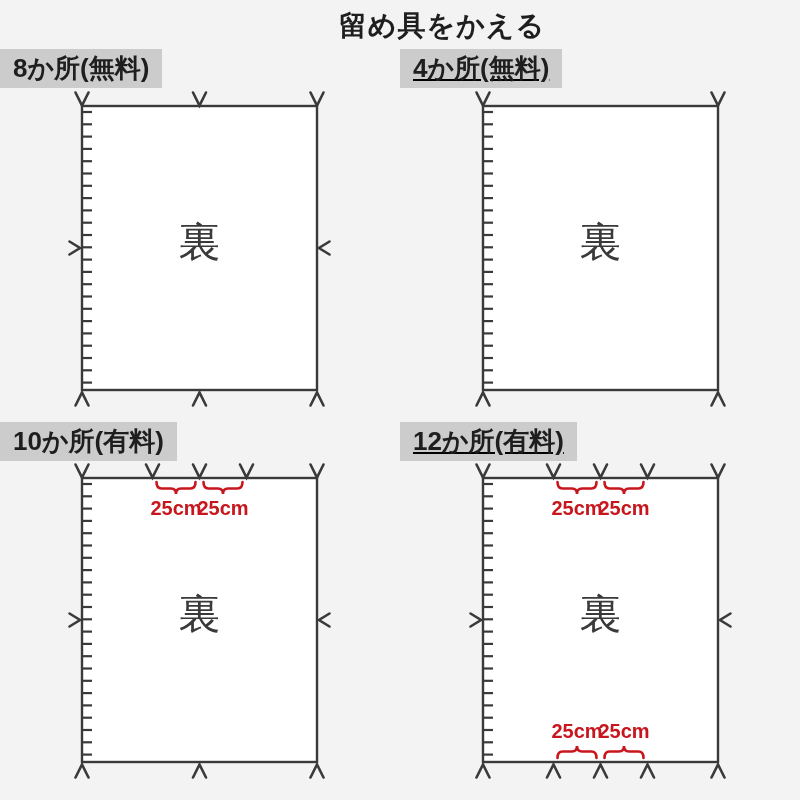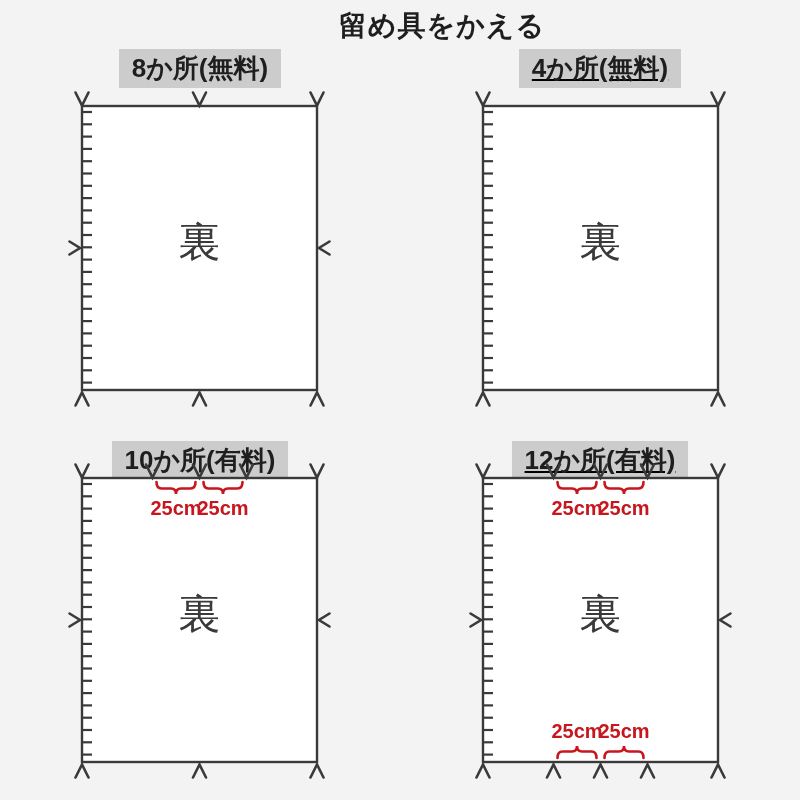--- a/index.html
+++ b/index.html
@@ -9,23 +9,23 @@
   html,body{margin:0;padding:0;}
   body{
     width:800px;height:800px;position:relative;overflow:hidden;
     background:var(--bg);
     font-family:"Liberation Sans","DejaVu Sans",sans-serif;
   }
   .page-title{
     position:absolute;top:7px;left:0;width:800px;text-align:center;
     font-size:28px;font-weight:700;color:var(--ink);letter-spacing:1px;margin-left:42px;
   }
-  .badge-row{position:absolute;width:400px;display:flex;justify-content:center;}
+  .badge-row{position:absolute;width:400px;display:flex;justify-content:flex-start;}
   .badge-row.col1{left:0;} .badge-row.col2{left:400px;text-decoration:underline;}
-  .badge-row.row1{top:49px;} .badge-row.row2{top:441px;}
+  .badge-row.row1{top:49px;} .badge-row.row2{top:422px;}
   .badge{
     background:var(--badge);color:var(--ink);
     font-size:26px;font-weight:600;line-height:1.25;
     padding:3px 13px;white-space:nowrap;
   }
   svg.diagram{position:absolute;width:280px;height:322px;overflow:visible;}
   #svg-p0{left:60px;top:88px;}  #svg-p1{left:461px;top:88px;}
   #svg-p2{left:60px;top:460px;} #svg-p3{left:461px;top:460px;}
   .sheet{fill:var(--sheet);stroke:var(--line);stroke-width:2.4;}
   .mark{fill:none;stroke:var(--line);stroke-width:2.6;stroke-linecap:round;stroke-linejoin:miter;}

